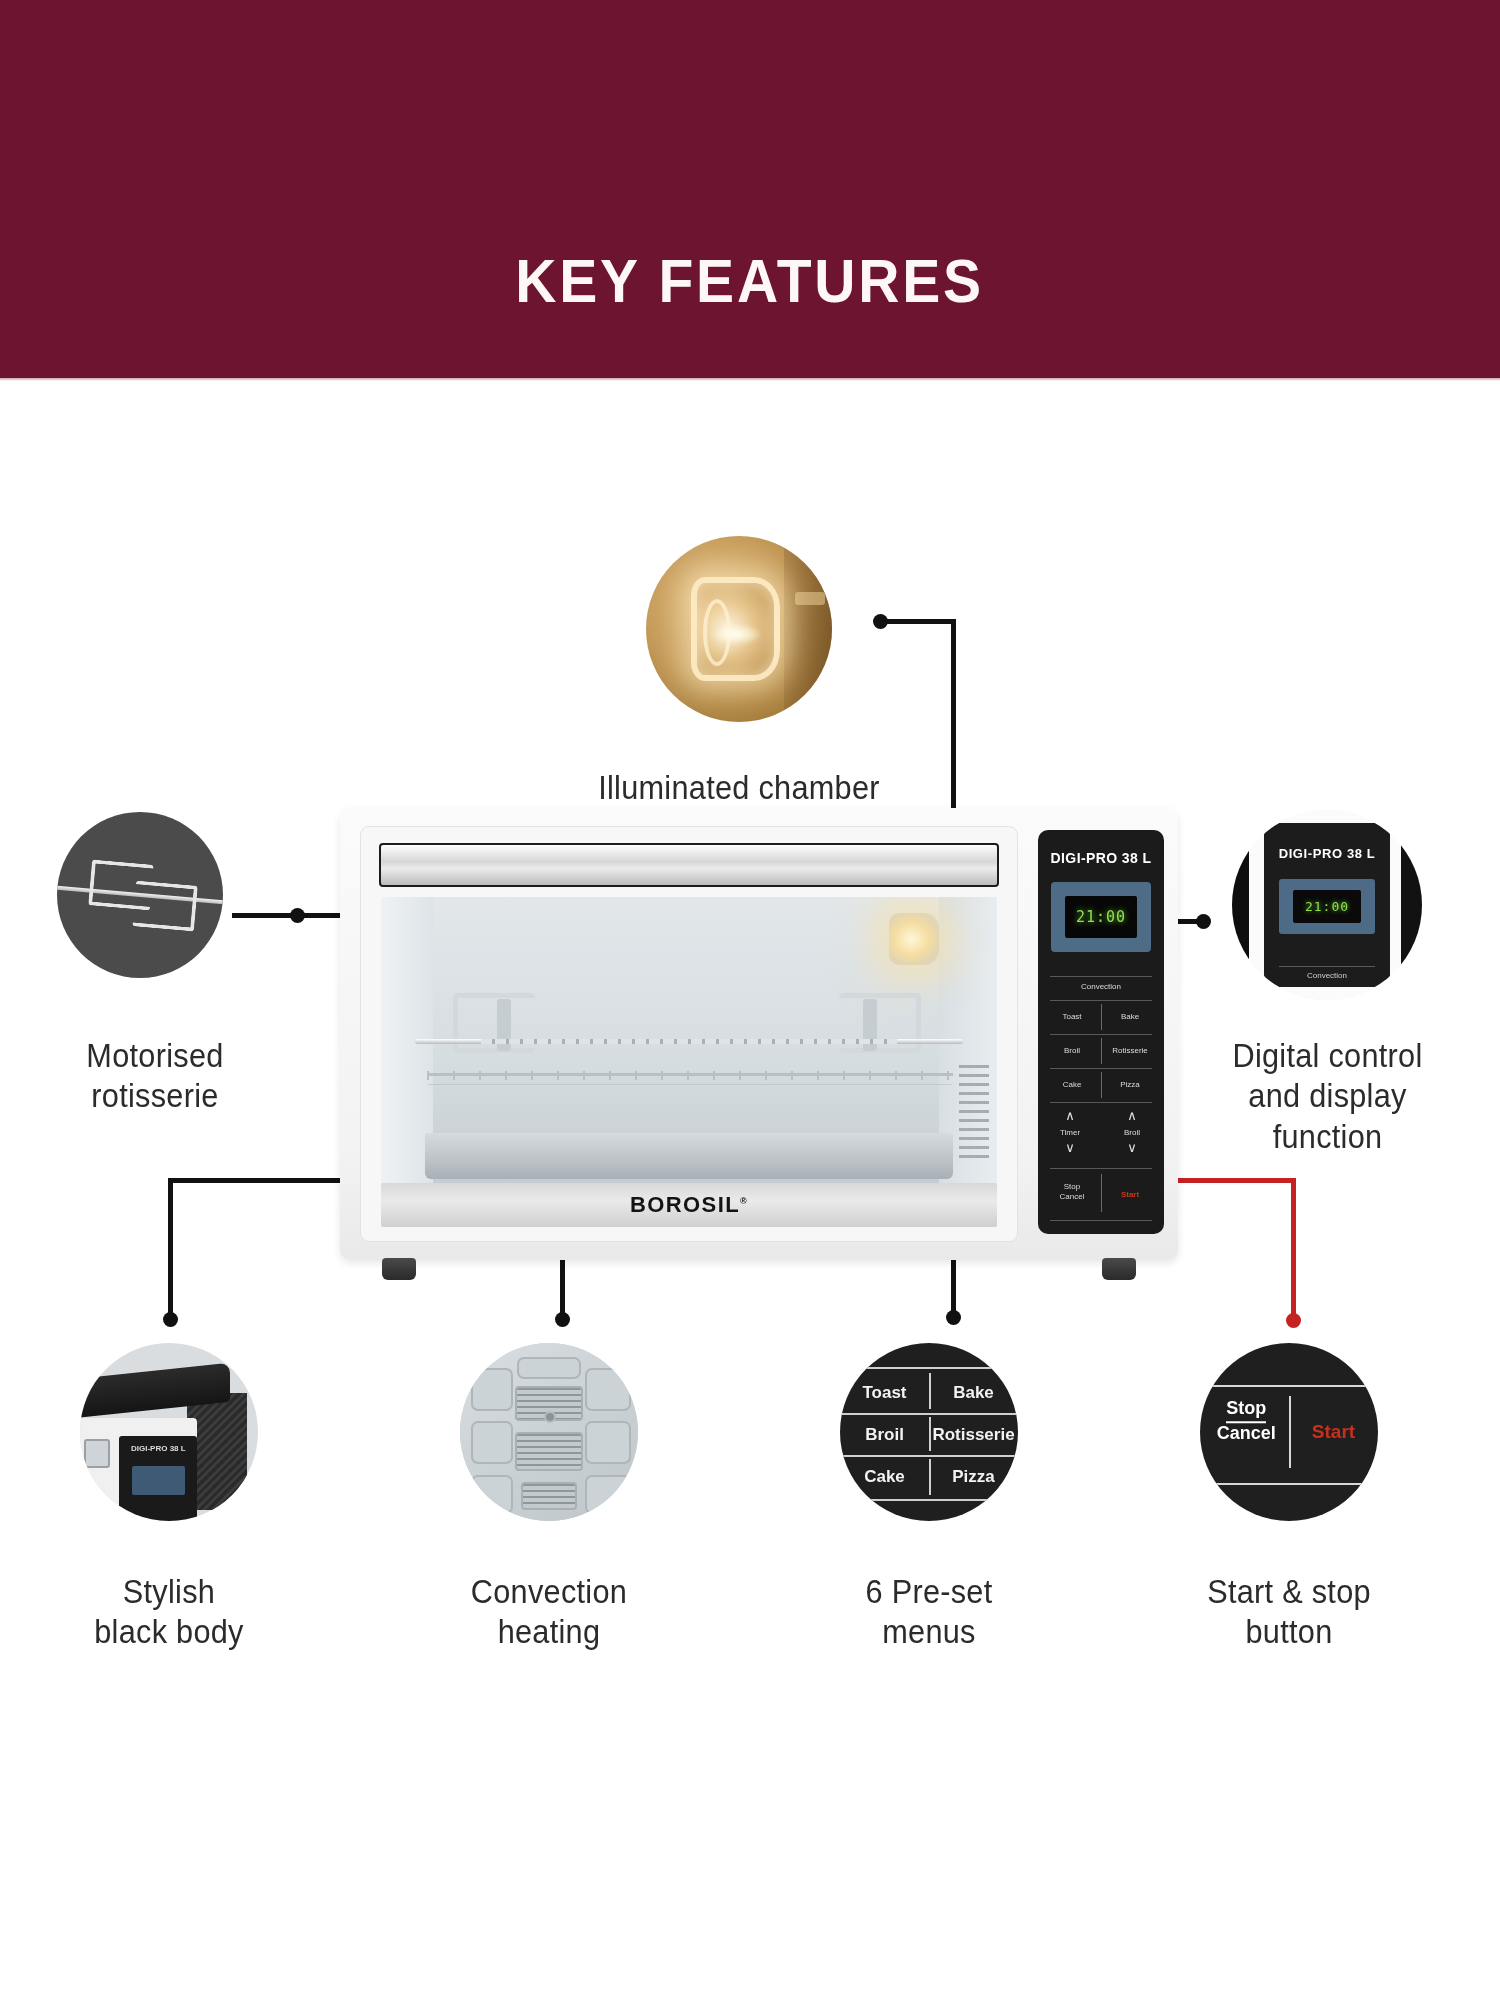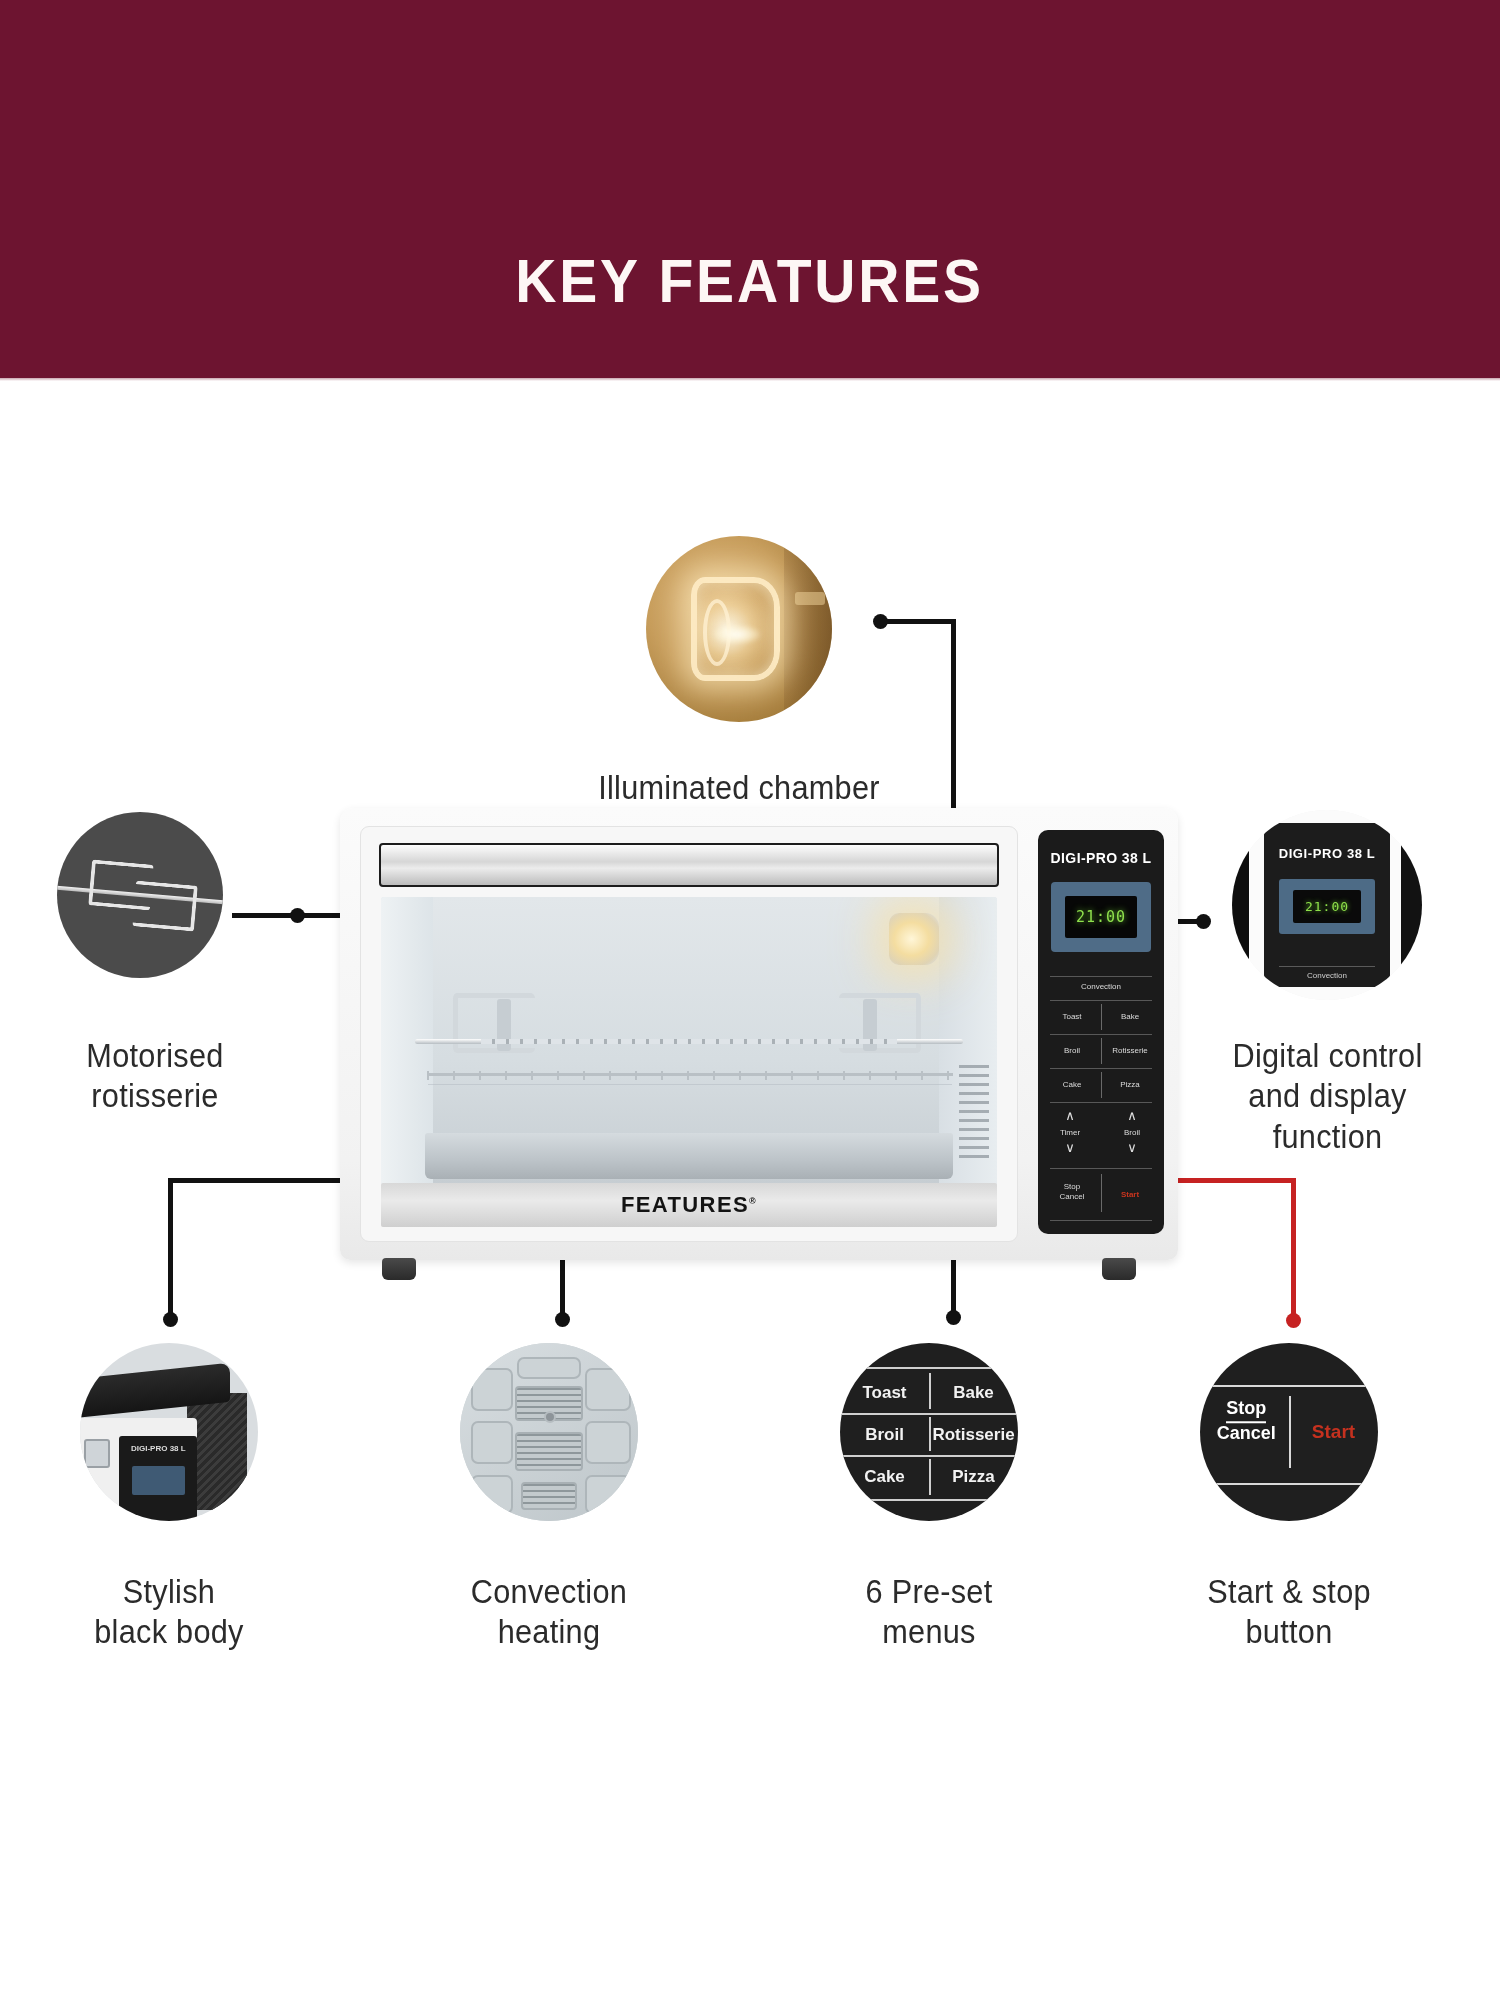--- a/index.html
+++ b/index.html
@@ -442,21 +442,21 @@
         <div class="rot-fork left"></div>
         <div class="rot-fork right"></div>
         <div class="rot-disc l"></div>
         <div class="rot-disc r"></div>
         <div class="rot-spit"></div>
         <div class="glass-rack"></div>
         <div class="glass-tray"></div>
       </div>
 
       <div class="door-bottombar">
-        <span class="brand"><span>FEATURES</span><sup>®</sup></span>
+        <span class="brand"><span>BOROSIL</span><sup>®</sup></span>
       </div>
     </div>
 
     <div class="panel">
       <div class="p-brand">DIGI-PRO 38 L</div>
 
       <div class="p-lcdbox">
         <div class="p-lcd">
           <span class="p-digits">21:00</span>
         </div>

